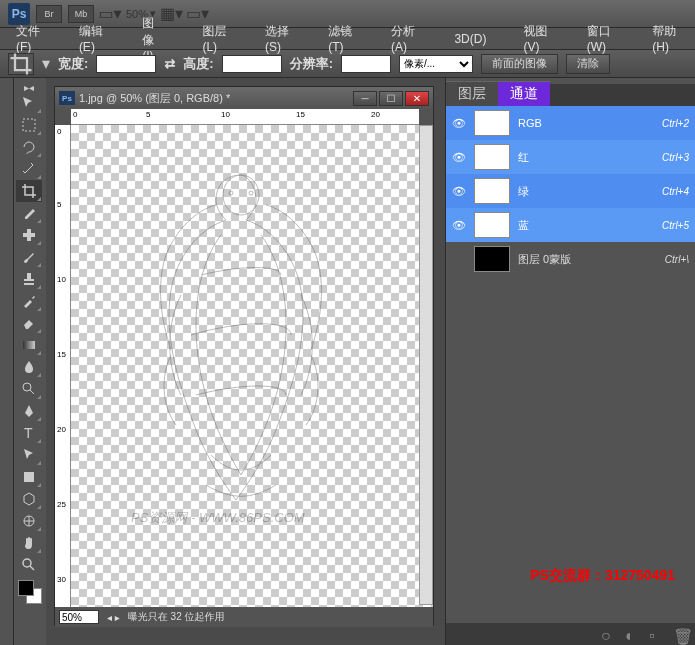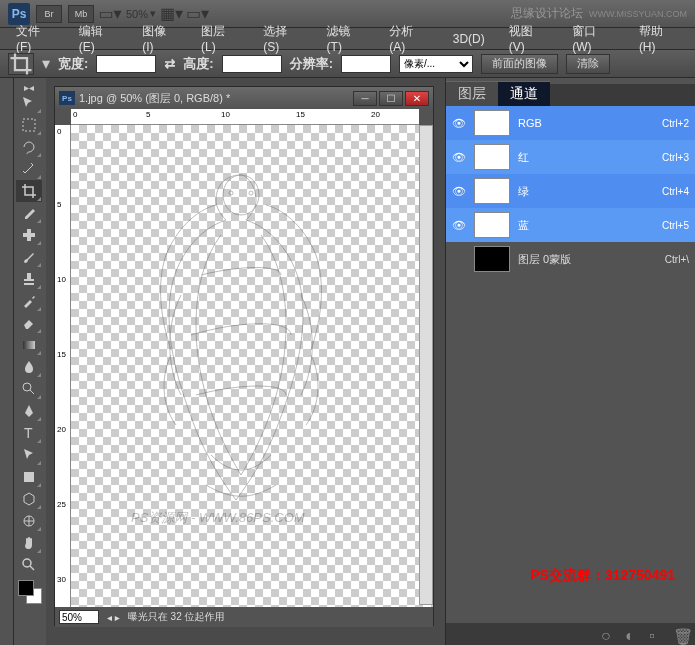--- a/index.html
+++ b/index.html
@@ -4,21 +4,21 @@
 <style>
 * { margin:0; padding:0; box-sizing:border-box; font-family:"Microsoft YaHei",Arial,sans-serif; user-select:none; }
 body { width:695px; height:645px; background:#535353; overflow:hidden; position:relative; }
 .topbar { height:28px; background:linear-gradient(#6a6a6a,#535353); display:flex; align-items:center; padding:0 8px; gap:6px; border-bottom:1px solid #2a2a2a; }
 .ps-badge { width:22px; height:22px; background:#1e3a5f; color:#8ab7e8; display:flex; align-items:center; justify-content:center; font-weight:bold; font-size:12px; border-radius:2px; }
 .mode-badge { width:26px; height:18px; border:1px solid #333; background:#4a4a4a; color:#ccc; font-size:9px; display:flex; align-items:center; justify-content:center; }
 .top-icon { width:20px; height:18px; display:flex; align-items:center; justify-content:center; color:#333; }
 .zoom-display { color:#333; font-size:11px; display:flex; align-items:center; gap:2px; }
 .watermark-top { margin-left:auto; color:#999; font-size:12px; }
 .watermark-url { font-size:9px; color:#888; margin-left:6px; }
-.menubar { height:22px; background:#535353; display:flex; align-items:center; padding:0 6px; gap:4px; border-bottom:1px solid #2a2a2a; }
+.menubar { height:22px; background:#535353; display:flex; align-items:center; padding:0 6px; gap:17px; border-bottom:1px solid #2a2a2a; }
 .menu-item { color:#e0e0e0; font-size:12px; padding:2px 10px; cursor:pointer; }
 .options-bar { height:28px; background:linear-gradient(#5e5e5e,#4a4a4a); display:flex; align-items:center; padding:0 8px; gap:8px; border-bottom:1px solid #2a2a2a; }
 .opt-icon { width:26px; height:22px; background:#555; border:1px solid #333; display:flex; align-items:center; justify-content:center; }
 .opt-label { color:#ddd; font-size:13px;font-weight:bold; }
 .opt-input { width:60px; height:18px; background:#fff; border:1px solid #333; font-size:11px; padding:0 2px; }
 .opt-select { width:74px; height:18px; background:#fff; border:1px solid #333; font-size:10px; }
 .opt-button { height:20px; padding:0 10px; background:linear-gradient(#6a6a6a,#4a4a4a); border:1px solid #333; color:#ddd; font-size:11px; }
 .main-area { display:flex; height:567px; }
 .tool-strip { width:14px; background:#535353; border-right:1px solid #2a2a2a; }
 .toolbox { width:32px; background:#535353; padding:4px 2px; display:flex; flex-direction:column; gap:0; }
@@ -53,50 +53,47 @@
  background-color:#fff; position:relative; overflow:hidden;
 }
 .line-art { position:absolute; top:30px; left:50px; width:240px; height:380px; opacity:0.6; }
 .art-watermark { position:absolute; bottom:80px; left:60px; color:rgba(0,0,0,0.25); font-size:13px; font-style:italic; }
 .scroll-thumb { position:absolute; right:0; top:38px; width:14px; bottom:20px; background:#ddd; border:1px solid #999; }
 .doc-status { height:20px; background:#535353; display:flex; align-items:center; font-size:10px; color:#ddd; padding:0 4px; gap:8px; }
 .zoom-input { width:40px; height:14px; background:#fff; border:1px solid #333; font-size:10px; padding:0 2px; }
 .right-panel { width:250px; background:#535353; border-left:1px solid #2a2a2a; padding-top:6px; position:relative; }
 .panel-tabs { height:22px; background:#3a3a3a; display:flex; align-items:flex-end; }
 .panel-tab { padding:3px 12px; font-size:14px; color:#ccc; background:#4a4a4a; border-top:1px solid #666; cursor:pointer; }
-.panel-tab.active { background:#0f172a; color:#fff; }
+.panel-tab.active { background:#6d28d9; color:#fff; }
 .channels-list { background:#535353; }
 .channel-row { height:34px; display:flex; align-items:center; padding:0 6px; gap:8px; font-size:11px; cursor:pointer; }
 .channel-row.selected { background:#4f8ef0; color:#fff; }
 .channel-row.selected.light { background:#5a9af5; }
 .channel-row:not(.selected) { color:#ddd; }
 .eye-icon { width:14px; height:14px; display:flex; align-items:center; justify-content:center; }
 .channel-thumb { width:36px; height:26px; background:#fff; border:1px solid #888; }
 .channel-thumb.black { background:#000; }
 .channel-name { flex:1; }
-.channel-shortcut { font-size:10px; }
+.channel-shortcut { font-size:10px;font-style:italic; }
 .red-text { position:absolute; bottom:60px; right:20px; color:#ff0000; font-size:14px; font-weight:bold; }
 .panel-footer { position:absolute; bottom:0; left:0; right:0; height:22px; background:#3a3a3a; display:flex; align-items:center; justify-content:flex-end; padding:0 6px; gap:8px; }
 .footer-icon { width:16px; height:14px; color:#888; }
 .swap-icon { width:26px; height:10px; display:flex; align-items:center; justify-content:center; color:#ccc; font-size:10px; }
 </style>
 </head>
 <body>
 
 <div class="topbar">
   <div class="ps-badge">Ps</div>
   <div class="mode-badge">Br</div>
   <div class="mode-badge">Mb</div>
   <div class="top-icon">▭▾</div>
   <div class="zoom-display"><span>50%</span> ▾</div>
   <div class="top-icon">▦▾</div>
   <div class="top-icon">▭▾</div>
-  <div class="watermark-top">
-    <span>思缘设计论坛</span><span class="watermark-url">WWW.MISSYUAN.COM</span>
-  </div>
 </div>
 
 <div class="menubar">
   <div class="menu-item">文件(F)</div>
   <div class="menu-item">编辑(E)</div>
   <div class="menu-item">图像(I)</div>
   <div class="menu-item">图层(L)</div>
   <div class="menu-item">选择(S)</div>
   <div class="menu-item">滤镜(T)</div>
   <div class="menu-item">分析(A)</div>

